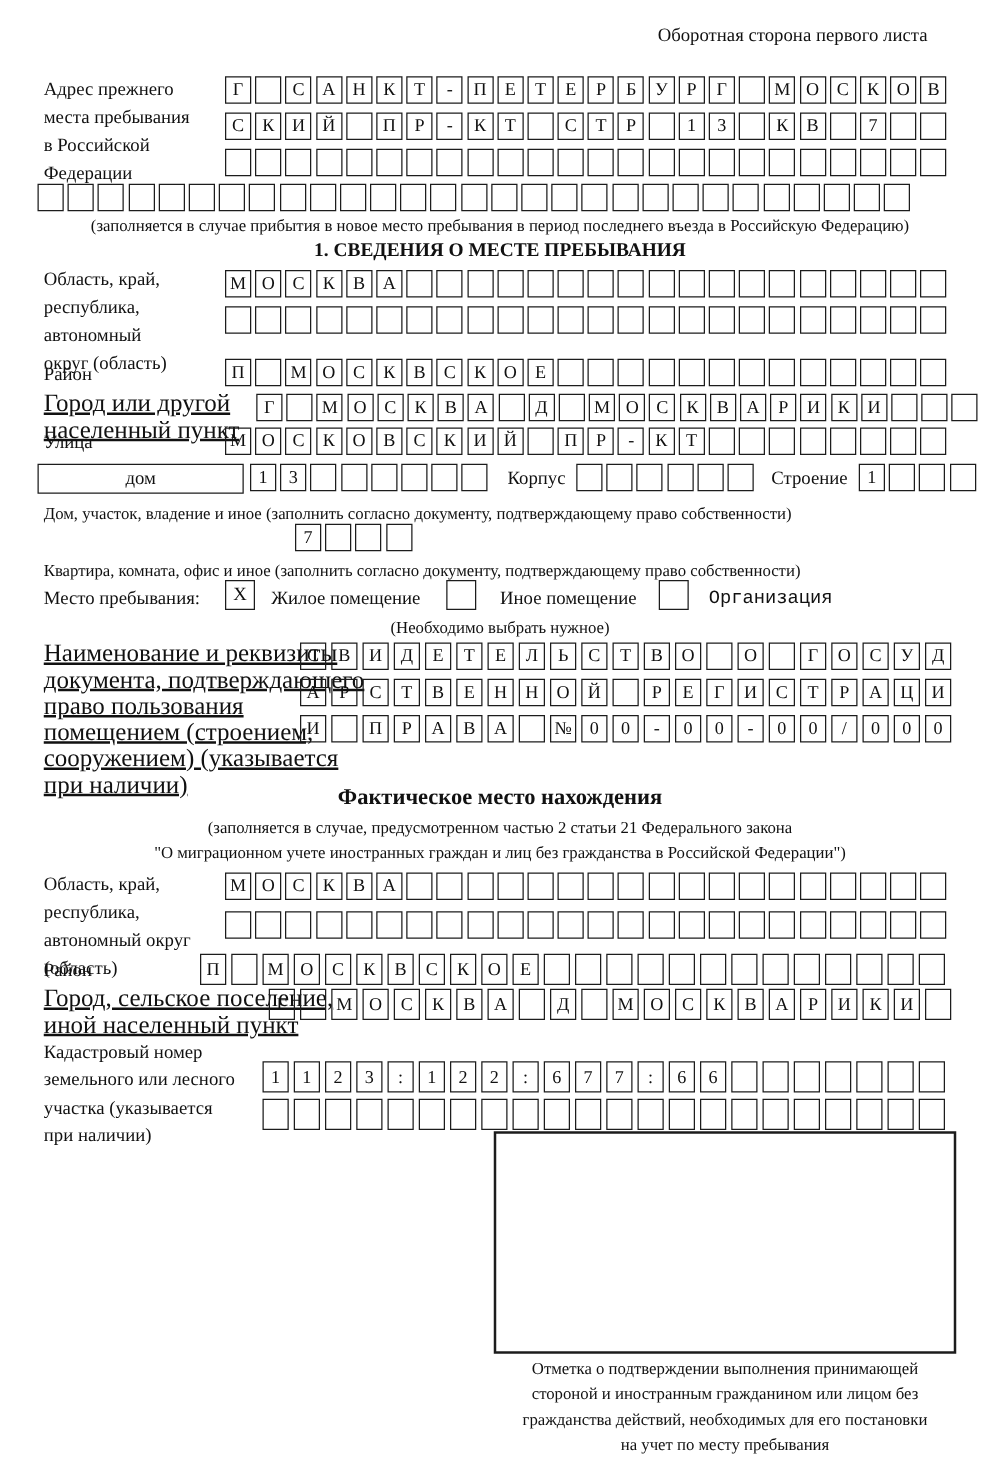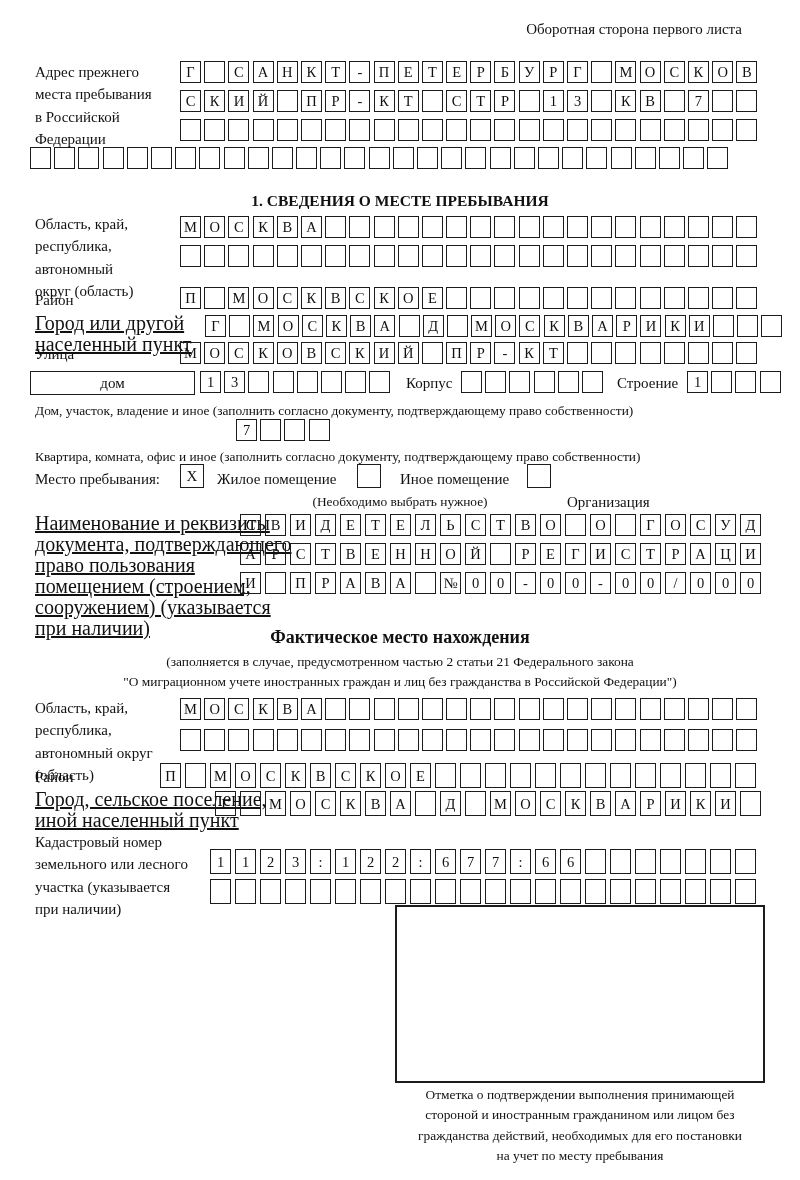--- a/index.html
+++ b/index.html
@@ -135,20 +135,21 @@
       <span class="cell"></span>
       <span class="cell"></span>
       <span class="cell"></span>
       <span class="cell"></span>
       <span class="cell"></span>
       <span class="cell"></span>
       <span class="cell"></span>
       <span class="cell"></span>
       <span class="cell"></span>
     </div>
+  <div class="small ctr" style="top:171px;">(заполняется в случае прибытия в новое место пребывания в период последнего въезда в Российскую Федерацию)</div>
 
   <div class="lbl b ctr" style="top:190px;font-size:15.5px;">1. СВЕДЕНИЯ О МЕСТЕ ПРЕБЫВАНИЯ</div>
 
   <div class="lbl" style="left:35px;top:213px;">Область, край,
 республика,
 автономный
 округ (область)</div>
   <div class="cells" style="left:180px;top:216px;">
       <span class="cell">М</span>
       <span class="cell">О</span>
@@ -323,21 +324,21 @@
       <span class="cell"></span>
     </div>
   <div class="small" style="left:35px;top:447px;">Квартира, комната, офис и иное (заполнить согласно документу, подтверждающему право собственности)</div>
 
   <div class="lbl" style="left:35px;top:468px;">Место пребывания:</div>
   <div class="checkbox" style="left:180px;top:464px;">X</div>
   <div class="lbl" style="left:217px;top:468px;">Жилое помещение</div>
   <div class="checkbox" style="left:357px;top:464px;"></div>
   <div class="lbl" style="left:400px;top:468px;">Иное помещение</div>
   <div class="checkbox" style="left:527px;top:464px;"></div>
-  <div class="lbl" style="left:567px;top:491px;">Организация</div>
+  <div class="lbl" style="left:567px;top:468px;font-family:Liberation Mono, monospace;">Организация</div>
   <div class="small ctr" style="top:492px;">(Необходимо выбрать нужное)</div>
 
   <div class="lbl2" style="left:35px;top:513px;">Наименование и реквизиты
 документа, подтверждающего
 право пользования
 помещением (строением,
 сооружением) (указывается
 при наличии)</div>
   <div class="cells dp" style="left:240px;top:514px;">
       <span class="cell">С</span>

